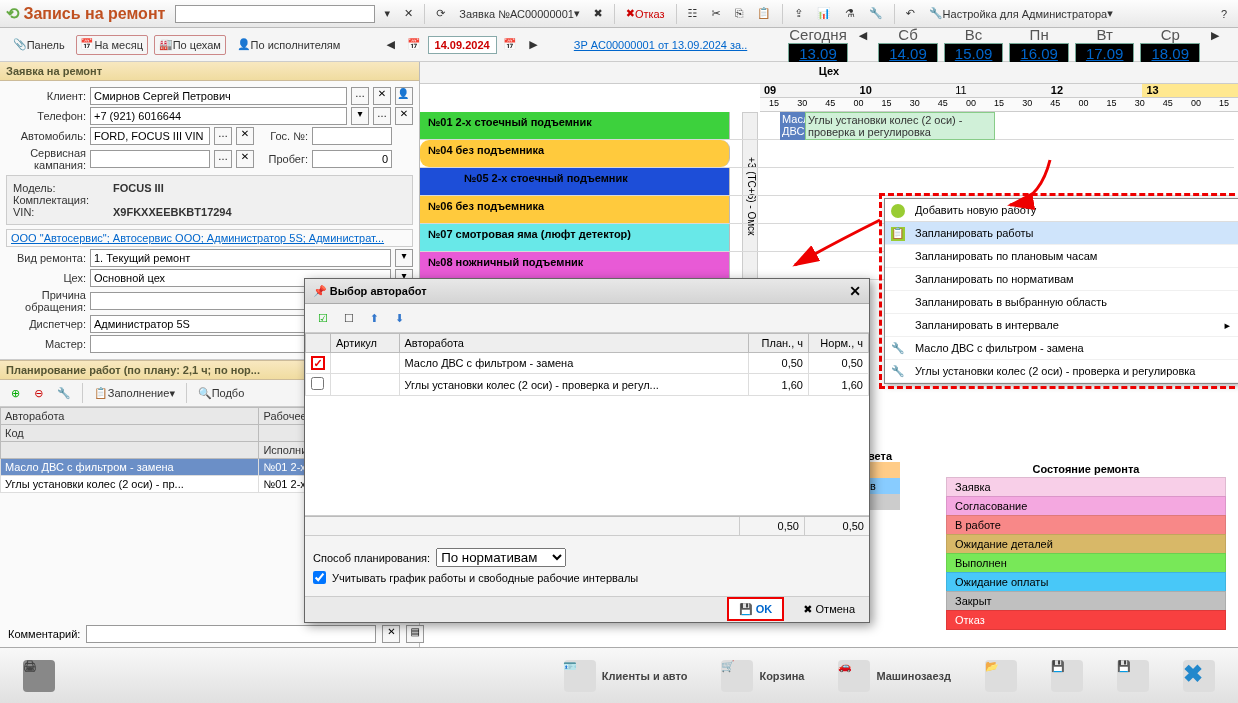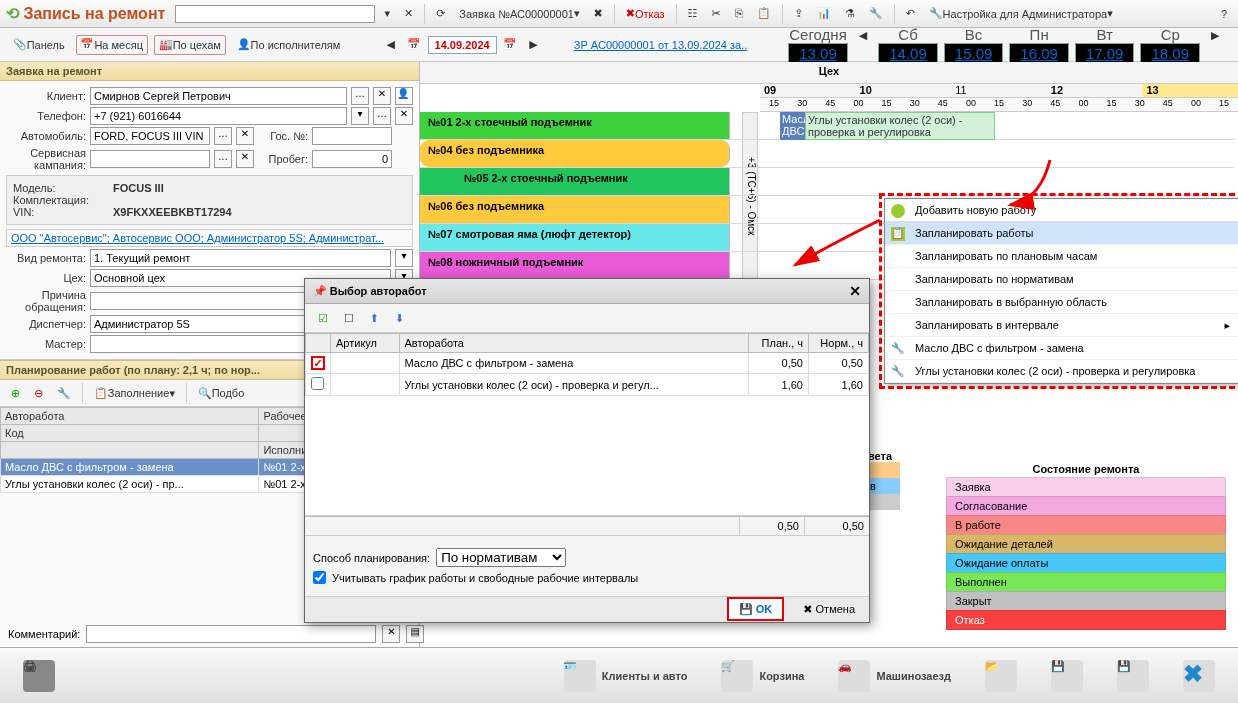--- a/index.html
+++ b/index.html
@@ -27,21 +27,21 @@
 .plan-hdr { background: linear-gradient(#f8e8c0,#f0dca0); padding:3px 6px; font-weight:bold; color:#553; border-top:1px solid #cb9; border-bottom:1px solid #cb9;}
 .mini-tb { display:flex; align-items:center; gap:4px; padding:3px 6px; border-bottom:1px solid #ccc; background:#f5f5f5;}
 .plan-table { width:100%; border-collapse:collapse; font-size:11px;}
 .plan-table th { background:#e8e8e8; border:1px solid #bbb; padding:2px 4px; text-align:left; font-weight:normal; color:#333;}
 .plan-table td { border:1px solid #ddd; padding:2px 4px; background:#fff;}
 .plan-table tr.sel td { background:#6b8fc7; color:#fff;}
 .right-panel { flex:1; position:relative; background:#fff;}
 .sched-hdr { height:22px; background:#f4f4f4; border-bottom:1px solid #ccc; text-align:center; font-weight:bold; padding-top:3px;}
 .workplace { height:28px; border-bottom:1px solid #d8d8d8; display:flex;}
 .wp-label { width:310px; padding:4px 8px; border-right:1px solid #bbb; font-weight:bold;}
-.wp-n01{background:#3dd13d;} .wp-n04{background:#ffca3d;border-radius:9px;} .wp-n05{background:#22c55e;padding-left:44px;} .wp-n06{background:#ffca3d;} .wp-n07{background:#68e8e8;} .wp-n08{background:#e85ad6;}
+.wp-n01{background:#3dd13d;} .wp-n04{background:#ffca3d;border-radius:9px;} .wp-n05{background:#1d4ed8;padding-left:44px;} .wp-n06{background:#ffca3d;} .wp-n07{background:#68e8e8;} .wp-n08{background:#e85ad6;}
 .task1{width:45px;background:#5a7fc0;color:#fff;padding:1px 2px;line-height:12px;margin-left:20px;}
 .task2{width:190px;background:#d0f0d8;border:1px solid #8c8;padding:1px 2px;line-height:12px;color:#333;}
 .ctx-menu { position:absolute; left:884px; top:198px; width:355px; background:#fff; border:1px solid #888; box-shadow:2px 2px 6px rgba(0,0,0,0.3); z-index:50; outline:3px dashed #e00; outline-offset:2px;}
 .ctx-item { padding:5px 10px 5px 30px; cursor:pointer; position:relative; border-bottom:1px solid #f0f0f0;}
 .ctx-item:hover, .ctx-item.hi { background:#cfe4fb;}
 .ctx-item .ci-icon{position:absolute; left:6px; top:5px; width:14px; height:14px;}
 .ctx-item.arrow::after{content:"▸"; position:absolute; right:8px; top:5px;}
 .ctx-add { padding:5px 10px 5px 30px; position:relative; border-bottom:1px solid #ddd;}
 .ctx-add .ci-icon{position:absolute; left:6px; top:5px; width:14px; height:14px; background:#9c3; border-radius:50%;}
 .dialog { position:absolute; left:304px; top:278px; width:566px; height:345px; background:#f4f4f4; border:1px solid #666; box-shadow:3px 3px 10px rgba(0,0,0,0.4); z-index:60;}
@@ -404,22 +404,22 @@
     <span class="cancel">✖ <span>Отмена</span></span>
   </div>
 </div>
 
 <div class="legend">
   <div class="legend-hdr">Состояние ремонта</div>
   <div class="legend-item lg-1">Заявка</div>
   <div class="legend-item lg-2">Согласование</div>
   <div class="legend-item lg-3">В работе</div>
   <div class="legend-item lg-4">Ожидание деталей</div>
+  <div class="legend-item lg-5">Выполнен</div>
   <div class="legend-item lg-6">Ожидание оплаты</div>
-  <div class="legend-item lg-5">Выполнен</div>
   <div class="legend-item lg-7">Закрыт</div>
   <div class="legend-item lg-8">Отказ</div>
 </div>
 
 <div class="comment-row">
   <label>Комментарий:</label>
   <input type="text" style="width: 290px; border: 1px solid rgb(153, 153, 153); height: 18px;">
   <span class="btn-sm">✕</span>
   <span class="btn-sm">▤</span>
 </div>

